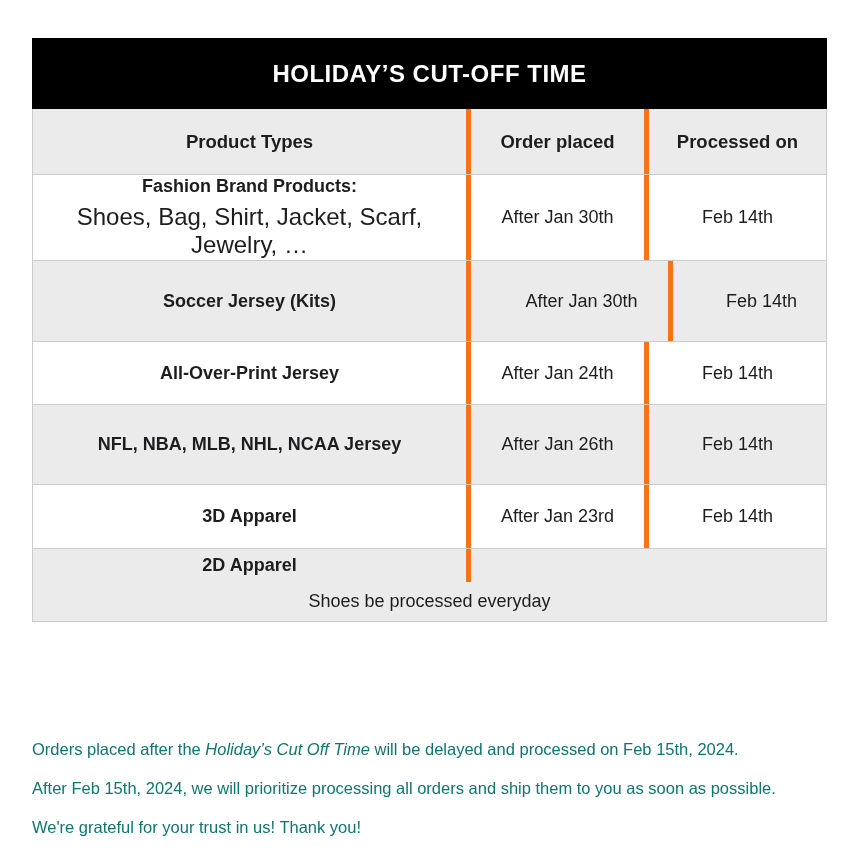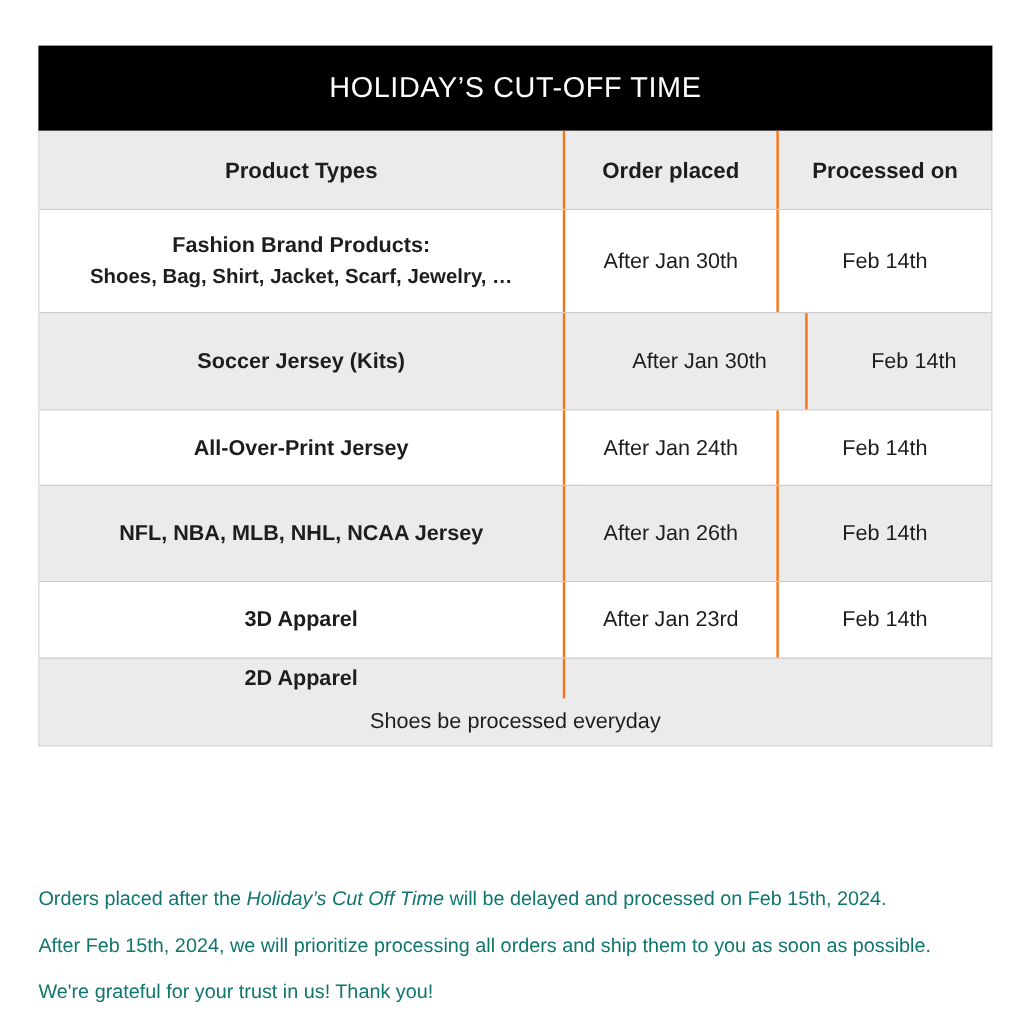--- a/index.html
+++ b/index.html
@@ -13,62 +13,62 @@
   .sheet { position: absolute; left: 32px; top: 38px; width: 795px; }
 
   .title-bar {
     background: #000000;
     color: #ffffff;
     height: 71px;
     display: flex;
     align-items: center;
     justify-content: center;
     font-size: 24px;
-    font-weight: 400;
+    font-weight: 700;
     letter-spacing: 0.5px;
   }
 
   .tbl {
     border-left: 1px solid #cccccc;
     border-right: 1px solid #cccccc;
     border-bottom: 1px solid #cccccc;
   }
   .row { display: flex; border-top: 1px solid #cccccc; }
   .row:first-child { border-top: none; }
   .row.alt { background: #ebebeb; }
   .row.plain { background: #ffffff; }
 
   .cell {
     display: flex;
     flex-direction: column;
     align-items: center;
     justify-content: center;
     text-align: center;
     font-size: 18px;
-    border-right: 2px solid #f97316;
+    border-right: 5px solid #f97316;
     padding: 6px 10px;
   }
   .cell:last-child { border-right: none; }
   .c1 { width: 438px; }
   .c2 { width: 178px; }
   .c3 { flex: 1; }
   .c23 { flex: 1; }
 
   .hdr-row { height: 65px; background: #ebebeb; }
   .hdr-row .cell { font-weight: 600; font-size: 18.5px; }
 
   .r1 { height: 86px; }
   .r2 { height: 81px; gap: 24px; }
   .r3 { height: 63px; }
   .r4 { height: 80px; }
   .r5 { height: 64px; }
   .r6 { height: 73px; flex-direction: column; }
 
   .product { font-weight: 700; }
-  .product-sub { font-weight: 700; margin-top: 6px; font-size: 17px; }
+  .product-sub { font-weight: 400; margin-top: 6px; font-size: 24px; }
   .value { font-weight: 400; }
 
   .footer {
     position: absolute;
     left: 32px;
     top: 738px;
     width: 820px;
     font-size: 16.5px;
     color: #0f766e;
   }

